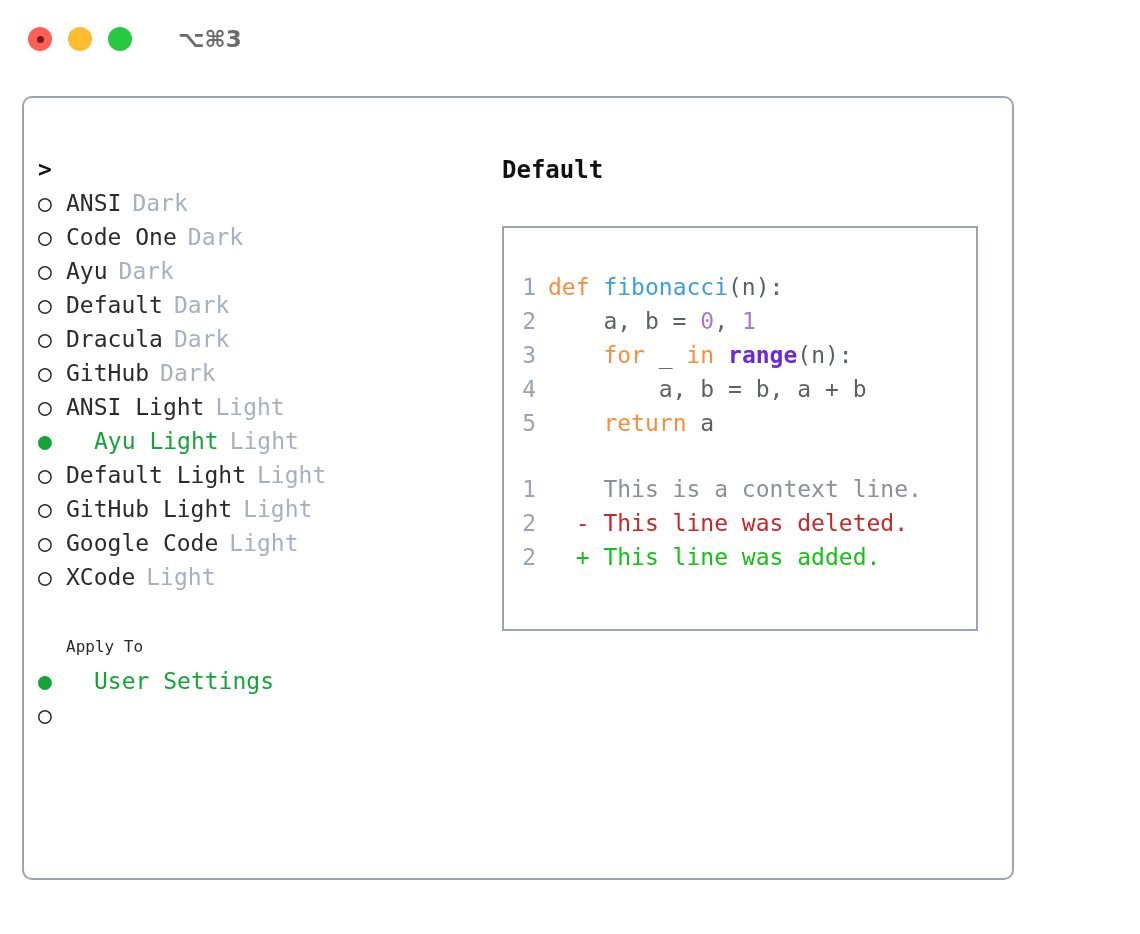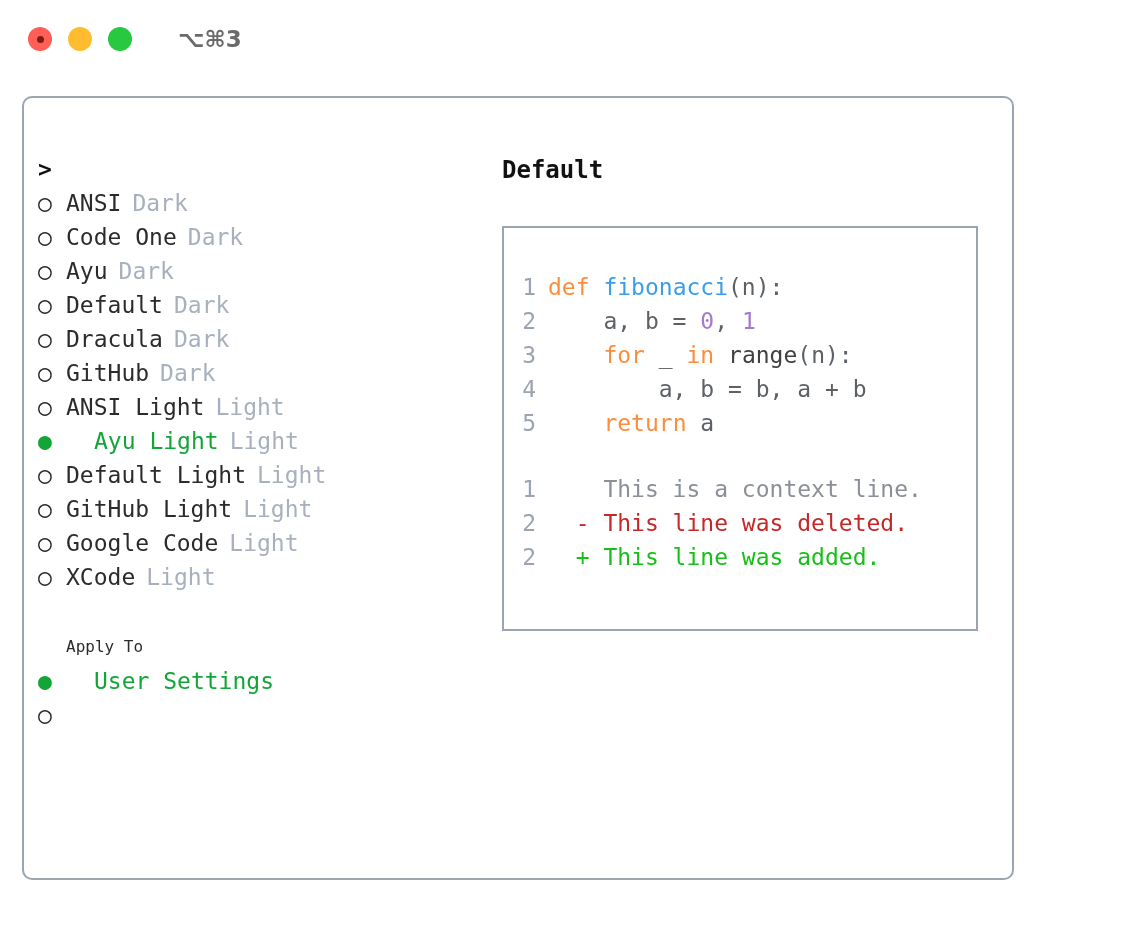--- a/index.html
+++ b/index.html
@@ -168,21 +168,21 @@
     padding-right: 12px;
   }
   .code {
     color: #4a4a4a;
   }
   .gap { height: 32px; }
 
   .kw   { color: #fa8d3e; }   
   .fn   { color: #399ee6; }   
   .num  { color: #a37acc; }   
-  .bi   { color: #404040; }   
+  .bi   { color: #6d28d9; font-weight: bold; }   
   .pun  { color: #5c6166; }   
   .var  { color: #5c6166; }   
 
   .d-ctx { color: #8a8f98; }
   .d-del { color: #c62828; }
   .d-add { color: #17c017; }
 </style>
 </head>
 <body>
 

